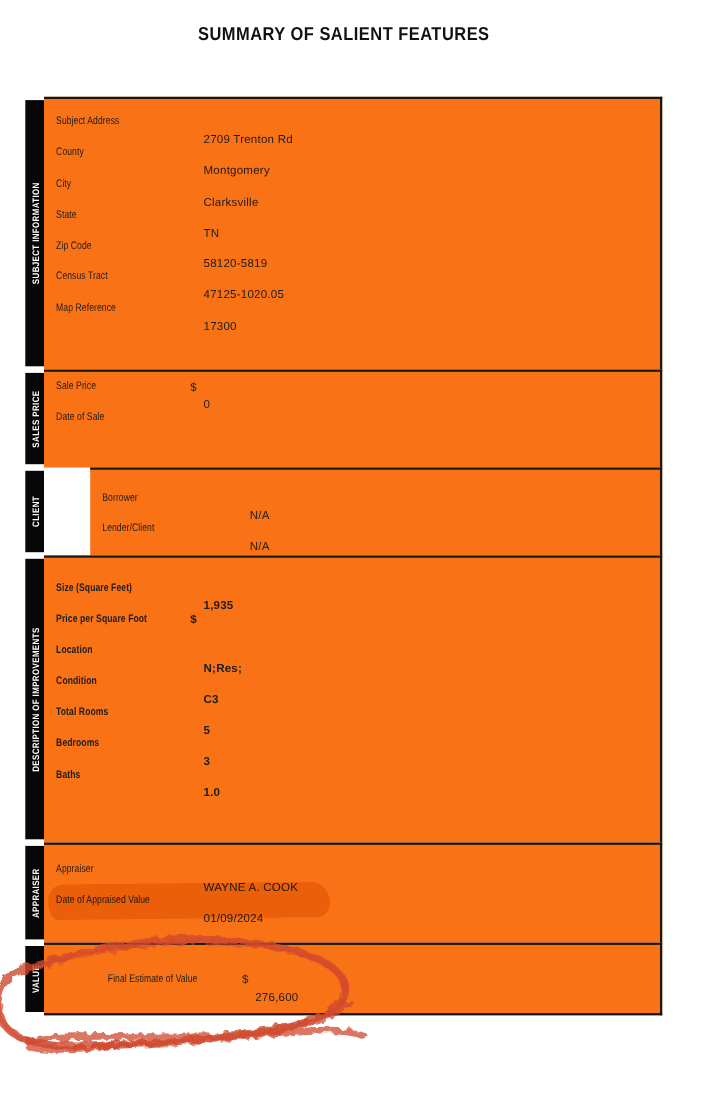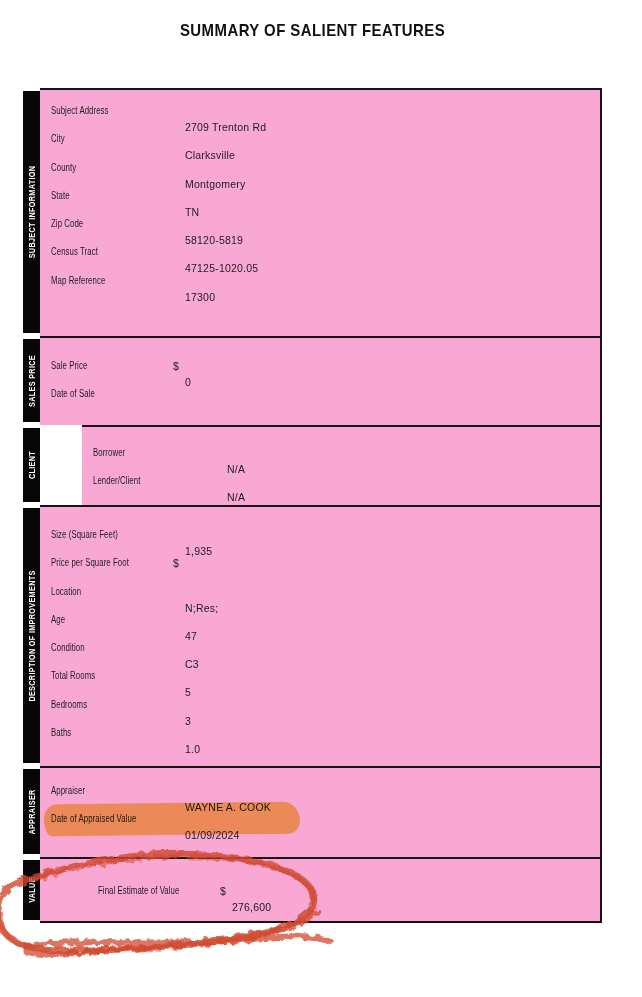--- a/index.html
+++ b/index.html
@@ -46,30 +46,30 @@
     white-space: nowrap;
     color: #fff;
     font-size: 8.5px;
     font-weight: 700;
     letter-spacing: 0.4px;
   }
   .content {
     flex: 1;
     border-top: 2px solid #161616;
     border-right: 2px solid #161616;
-    background: #f9a8d4;
+    background: #f97316;
     position: relative;
   }
   .section:last-child .content { border-bottom: 2px solid #161616; padding-left: 47px; }
 
   
   #sec-subject-information .content { height: 248px; padding-top: 7px; }
-  #sec-sales-price .content { height: 89px; padding-top: 14px; }
+  #sec-sales-price .content { height: 89px; }
   #sec-client .content { height: 80px; padding-top: 12px; margin-left: 42px; }
-  #sec-description-of-improvements .content { height: 261px; padding-top: 14px; }
+  #sec-description-of-improvements .content { height: 261px; padding-top: 14px; font-weight: bold; }
   #sec-appraiser .content { height: 91px; padding-top: 9px; }
   #sec-value .content { height: 66px; padding-top: 18px; }
 
   .row { position: relative; height: 28.3px; line-height: 28.3px; }
   .row .lbl {
     position: absolute; left: 11px; top: 0;
     display: inline-block;
     font-size: 10px;
     letter-spacing: 0.1px;
     color: #1c1c1c;
@@ -119,26 +119,26 @@
       <div class="section" id="sec-subject-information">
         <div class="bar">
           <span>SUBJECT INFORMATION</span>
         </div>
         <div class="content">
           <div class="row">
             <span class="lbl">Subject Address</span>
             <span class="val">2709 Trenton Rd</span>
           </div>
           <div class="row">
+            <span class="lbl">County</span>
+            <span class="val">Montgomery</span>
+          </div>
+          <div class="row">
             <span class="lbl">City</span>
             <span class="val">Clarksville</span>
-          </div>
-          <div class="row">
-            <span class="lbl">County</span>
-            <span class="val">Montgomery</span>
           </div>
           <div class="row">
             <span class="lbl">State</span>
             <span class="val">TN</span>
           </div>
           <div class="row">
             <span class="lbl">Zip Code</span>
             <span class="val">58120-5819</span>
           </div>
           <div class="row">
@@ -192,24 +192,20 @@
             <span class="val">1,935</span>
           </div>
           <div class="row">
             <span class="lbl">Price per Square Foot</span>
             <span class="dollar">$</span>
             <span class="val"></span>
           </div>
           <div class="row">
             <span class="lbl">Location</span>
             <span class="val">N;Res;</span>
-          </div>
-          <div class="row">
-            <span class="lbl">Age</span>
-            <span class="val">47</span>
           </div>
           <div class="row">
             <span class="lbl">Condition</span>
             <span class="val">C3</span>
           </div>
           <div class="row">
             <span class="lbl">Total Rooms</span>
             <span class="val">5</span>
           </div>
           <div class="row">

